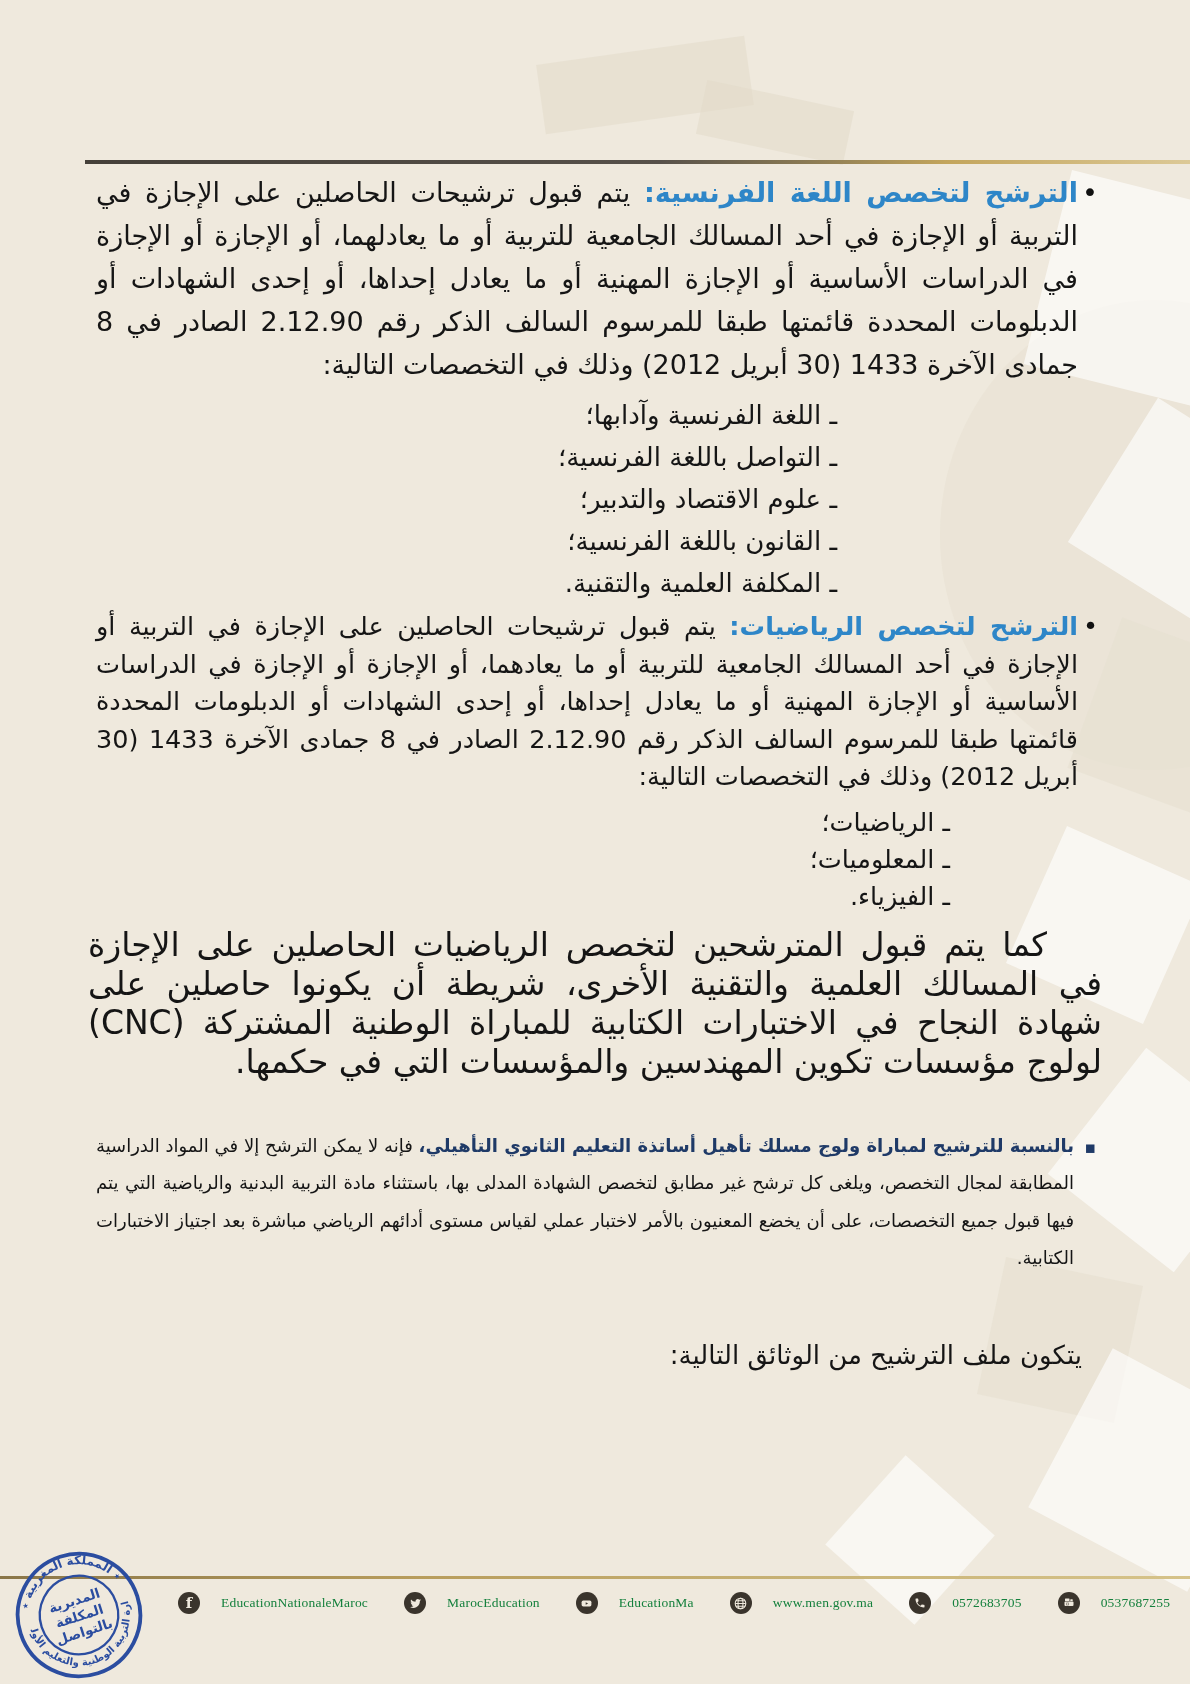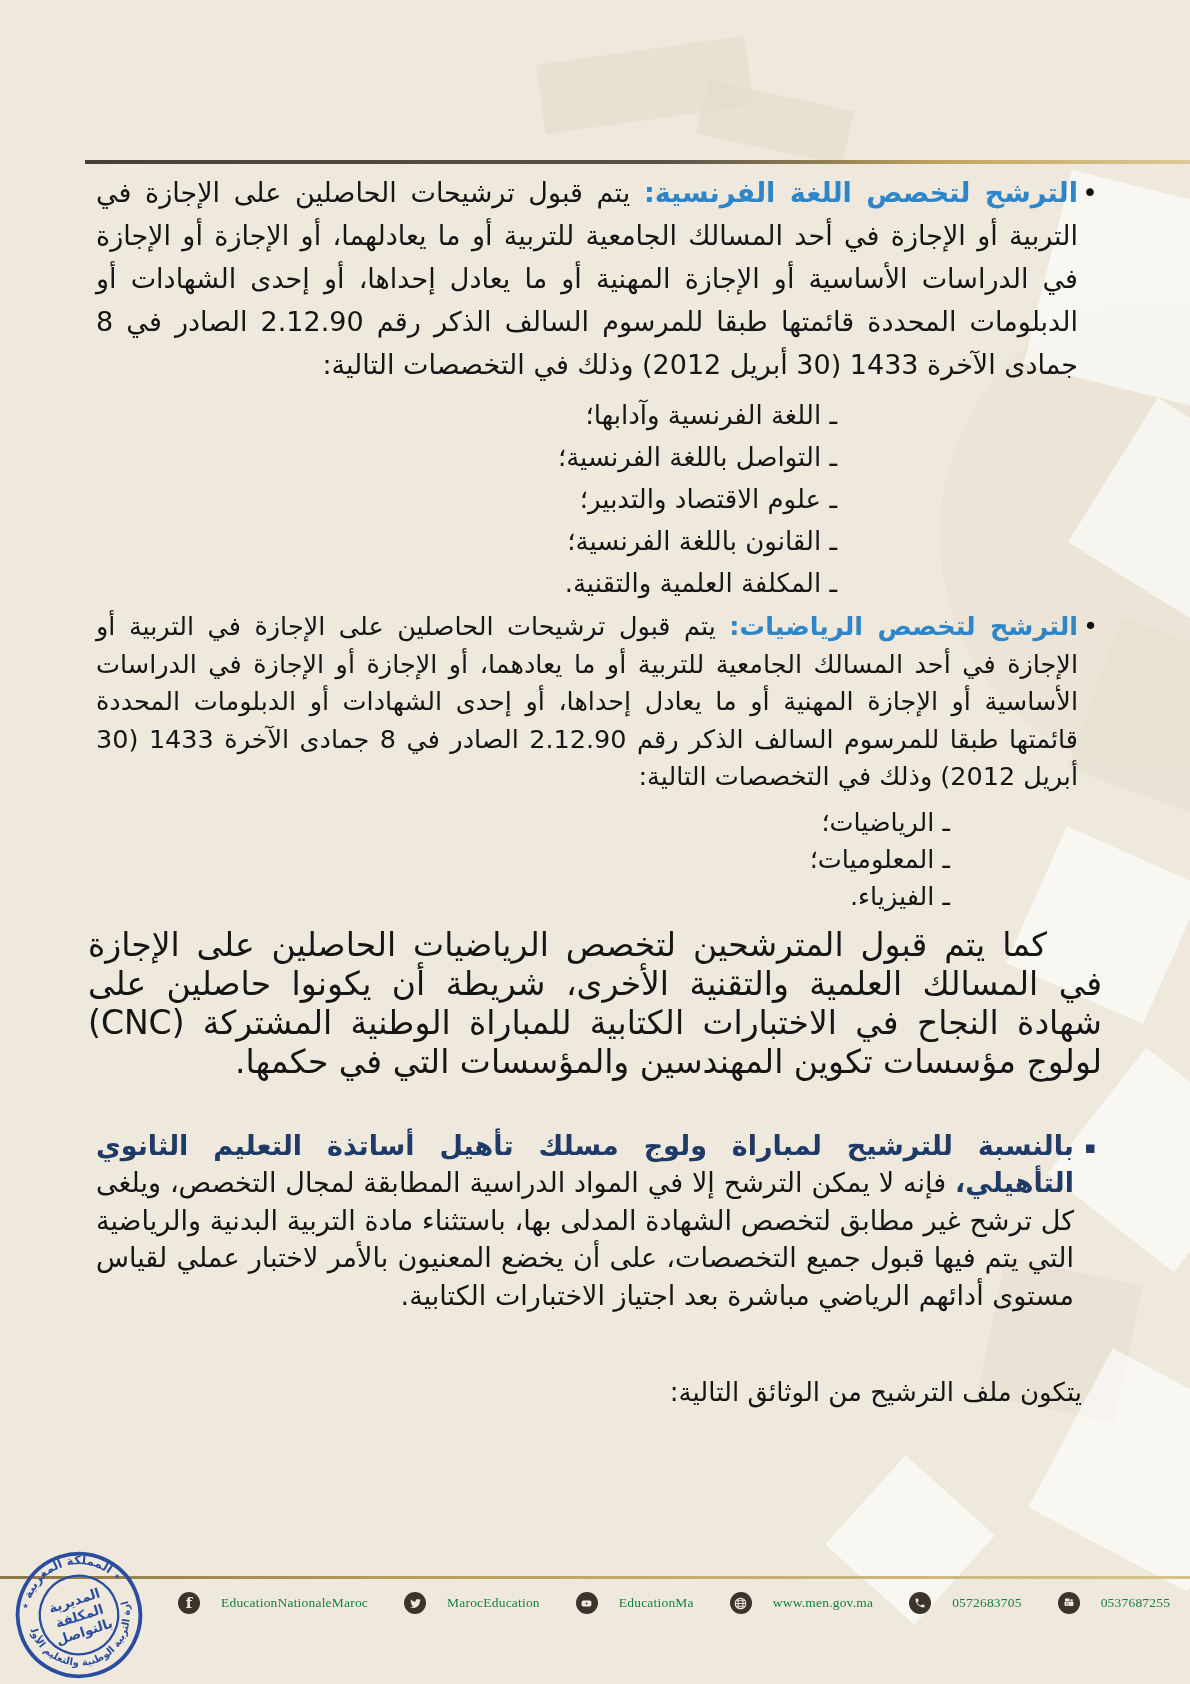--- a/index.html
+++ b/index.html
@@ -45,21 +45,21 @@
 
   .sublist1{margin:0 265px 0 0;font-size:26px;line-height:42px;text-align:right;}
   .sublist2{margin:0 152px 0 0;font-size:25.5px;line-height:37px;text-align:right;}
 
   .math-par{
     margin:10px 0 0 0;font-size:33px;line-height:39px;
     text-indent:55px;text-align:justify;
   }
 
   .b3{margin-top:46px;padding-right:20px;}
-  .b3 li{font-size:27px;line-height:37.5px;}
+  .b3 li{font-size:18px;line-height:37.5px;}
   .b3 li::before{content:"▪";position:absolute;right:-22px;top:2px;color:#1f3a67;font-size:17px;}
 
   .sec3{margin-top:58px;}
   .sec3-title{font-size:28px;font-weight:bold;color:#2e86c8;margin:0;}
   .sec3-line{font-size:26px;line-height:40px;margin:8px 20px 0 0;text-align:right;}
   .doc-item{font-size:26px;line-height:40px;margin:0 6px 0 0;text-align:right;}
   .doc-item::before{content:"•";font-size:20px;position:relative;top:-2px;}
 
   
   .footer-row{

